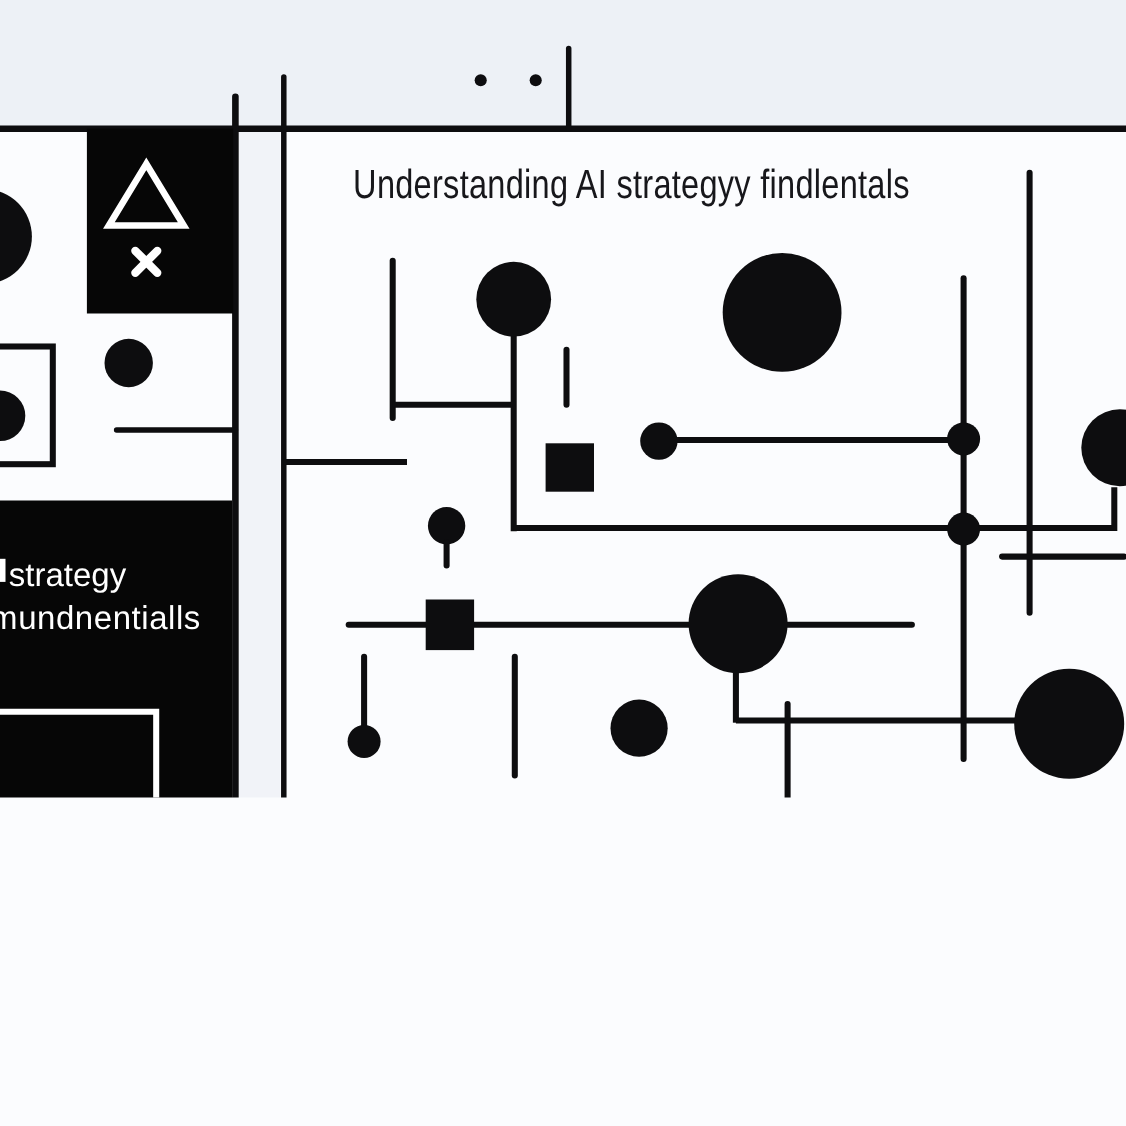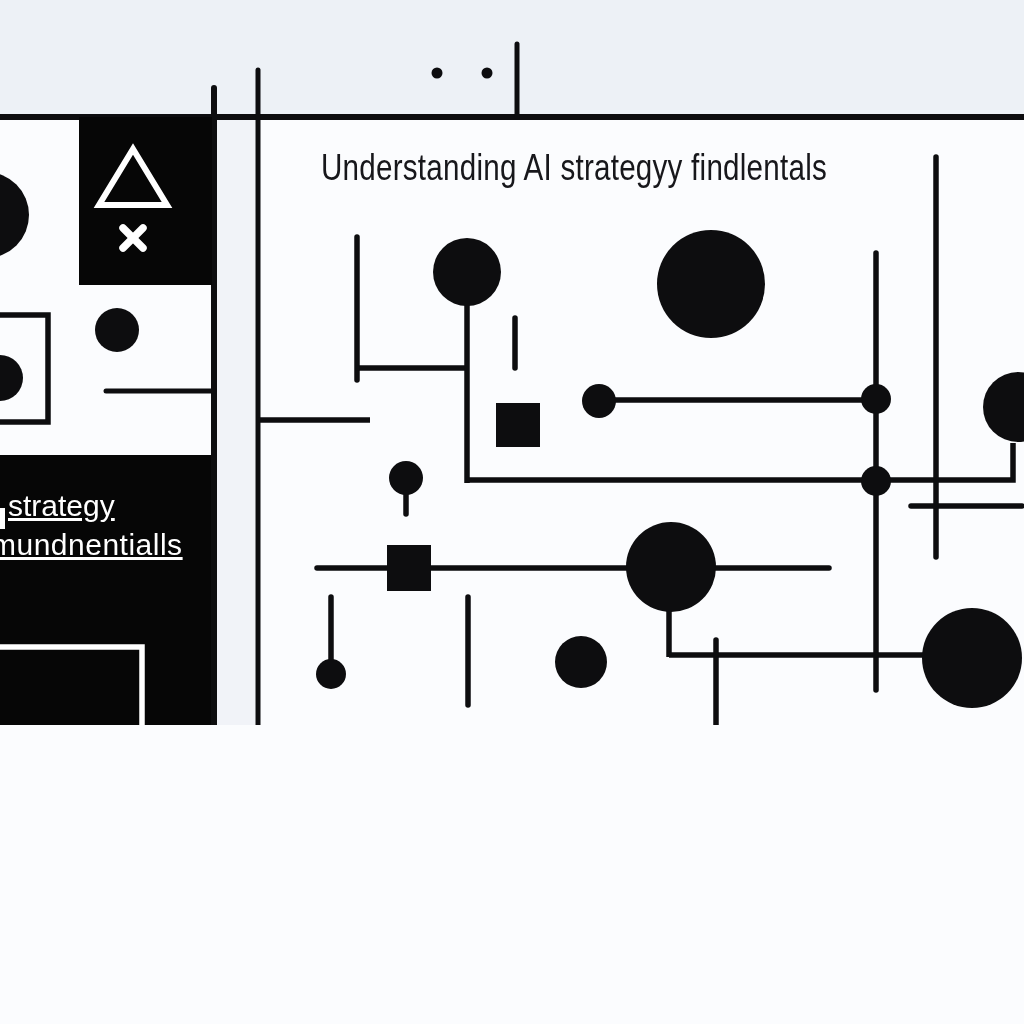--- a/index.html
+++ b/index.html
@@ -21,23 +21,23 @@
   .ink-fill{fill:var(--ink);}
   .ink-line{stroke:var(--ink);fill:none;}
   .white-line{stroke:var(--text-on-panel);fill:none;}
   .page-title{
     position:absolute;left:321px;top:147px;
     font-size:37px;font-weight:400;color:var(--title-ink);
     white-space:nowrap;letter-spacing:.3px;
     transform:scaleX(.80);transform-origin:left center;
   }
   .panel-text{
-    position:absolute;left:0;top:486px;width:211px;
+    position:absolute;left:0;top:504px;width:211px;
     color:var(--text-on-panel);font-size:30px;line-height:39px;
-    font-weight:400;white-space:nowrap;text-decoration:underline;
+    font-weight:400;white-space:nowrap;
   }
   .panel-text .l1{margin-left:8px;}
   .panel-text .l2{margin-left:-9px;letter-spacing:.5px;}
 </style>
 </head>
 <body>
 
 <div class="stage">
 
   <svg width="1024" height="1024" viewBox="0 0 1024 1024">

